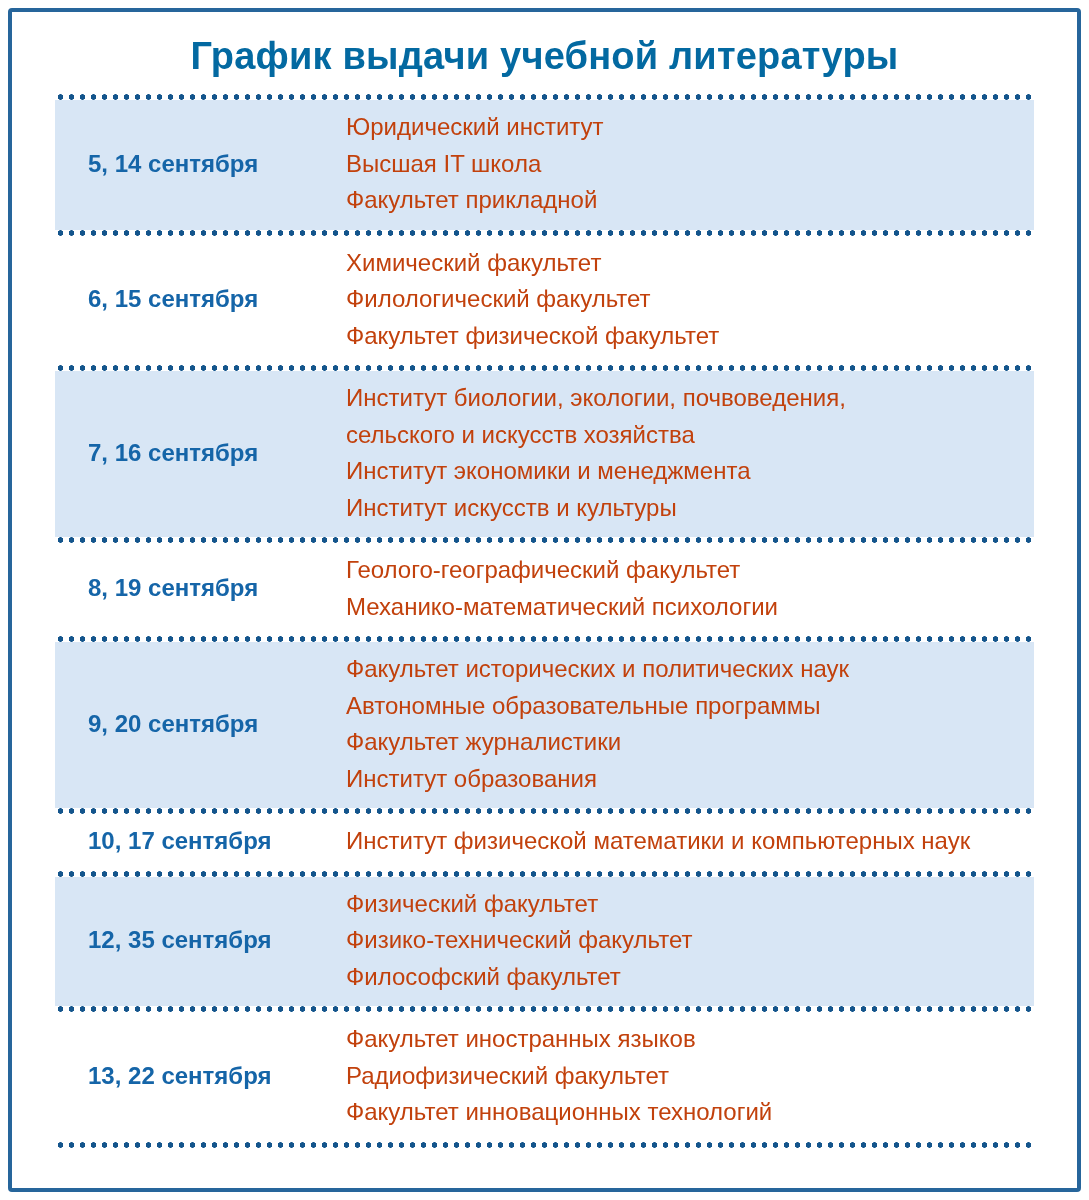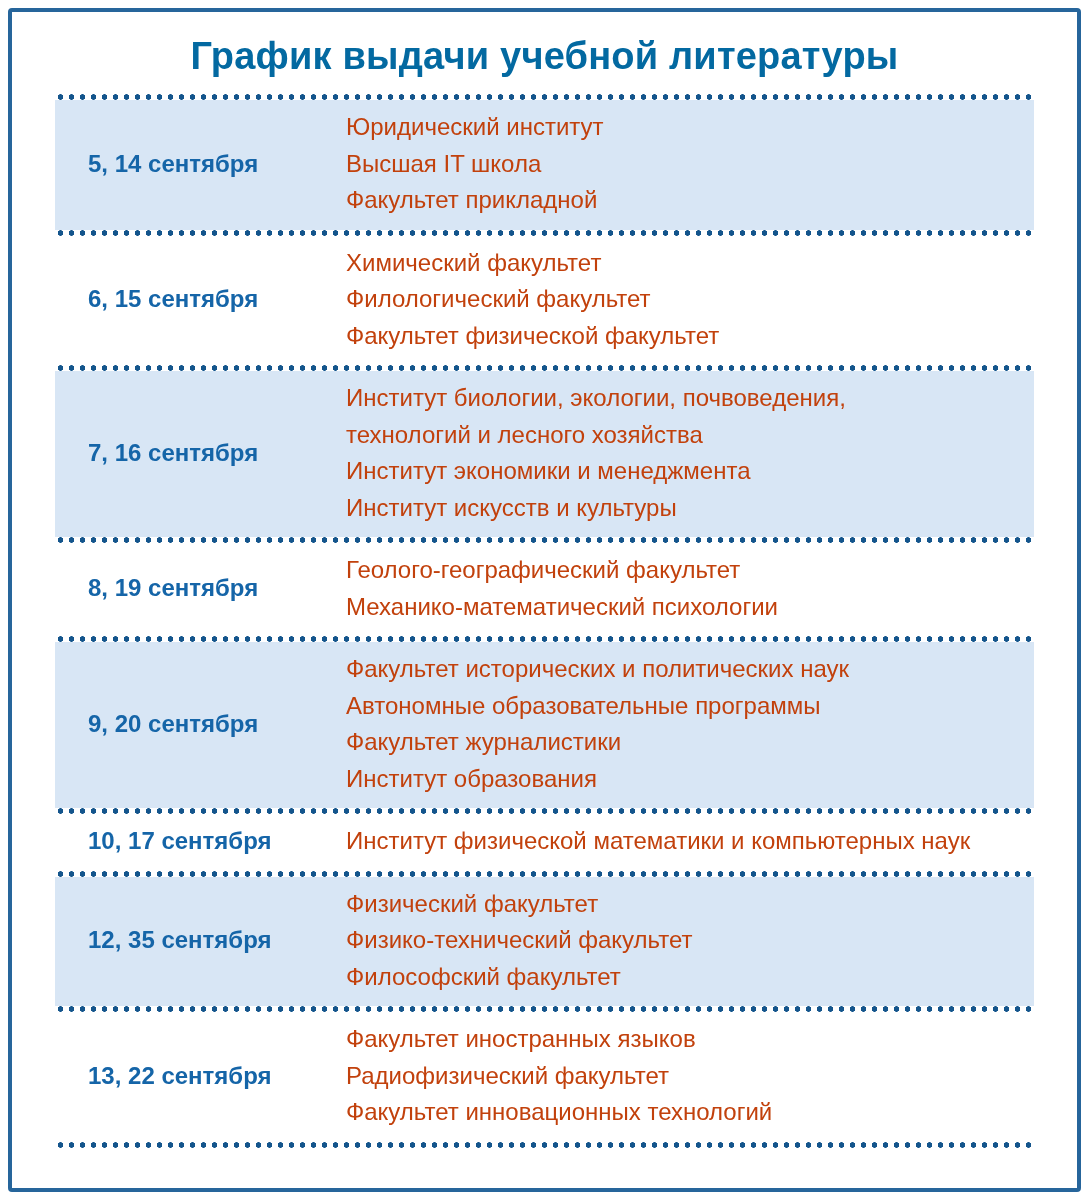--- a/index.html
+++ b/index.html
@@ -91,21 +91,21 @@
             <div class="line">Химический факультет</div>
             <div class="line">Филологический факультет</div>
             <div class="line">Факультет физической факультет</div>
           </div>
   </div>
         <div class="dots"></div>
         <div class="row alt">
     <div class="date">7, 16 сентября</div>
     <div class="faculties">
             <div class="line">Институт биологии, экологии, почвоведения,</div>
-            <div class="line">технологий и лесного хозяйства</div>
+            <div class="line">сельского и искусств хозяйства</div>
             <div class="line">Институт экономики и менеджмента</div>
             <div class="line">Институт искусств и культуры</div>
           </div>
   </div>
         <div class="dots"></div>
         <div class="row">
     <div class="date">8, 19 сентября</div>
     <div class="faculties">
             <div class="line">Геолого-географический факультет</div>
             <div class="line">Механико-математический психологии</div>

